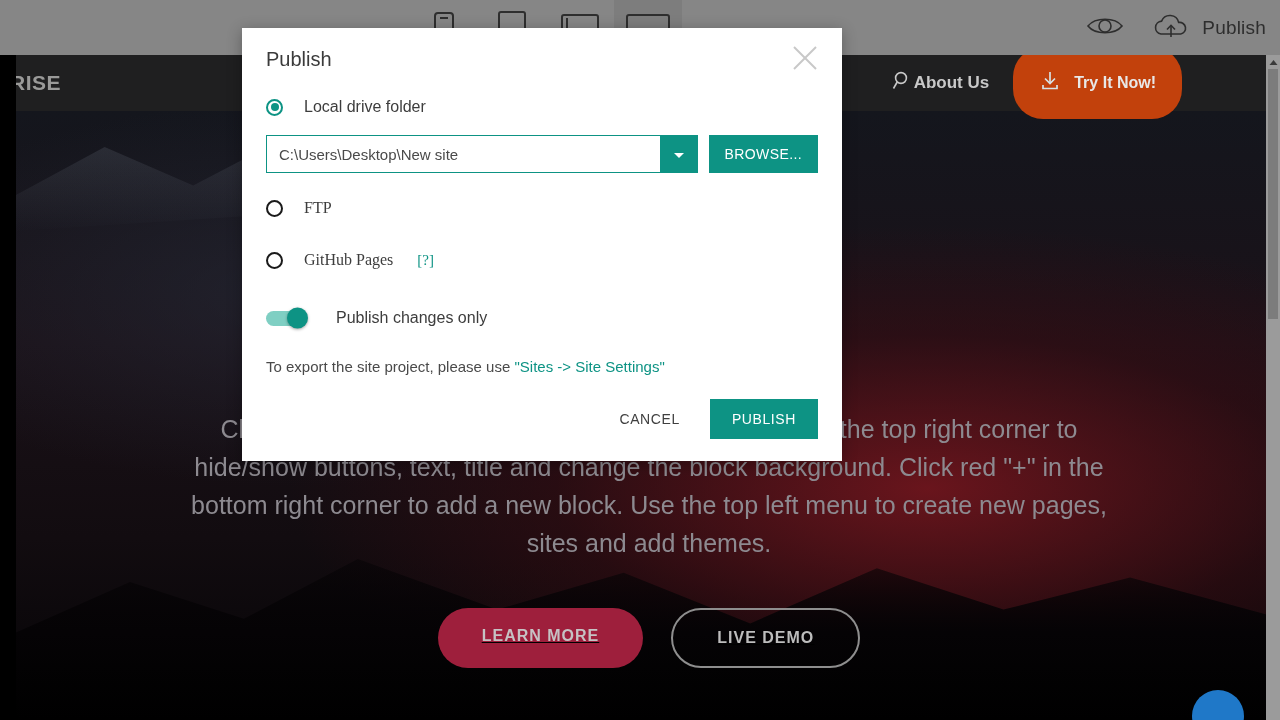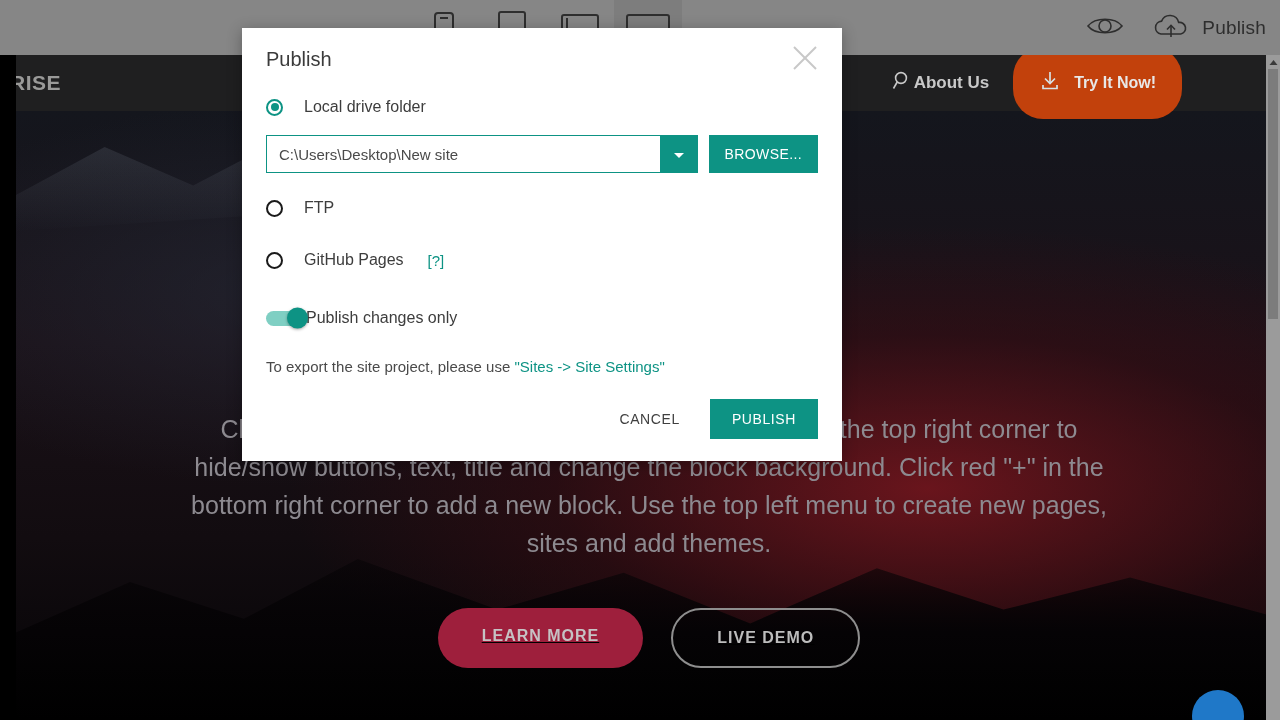--- a/index.html
+++ b/index.html
@@ -253,21 +253,21 @@
     right: -4px; top: 13px;
     width: 34px; height: 34px;
   }
 
   .opt-row {
     display: flex;
     align-items: center;
     gap: 21px;
     height: 34px;
   }
-  .opt-row.sp { margin-top: 18px; }
+  .opt-row.sp { margin-top: 18px; font-family: Liberation Serif, serif; }
   .radio {
     width: 17px; height: 17px;
     border-radius: 50%;
     border: 2px solid #1a1a1a;
     position: relative;
     flex: none;
   }
   .radio.on { border-color: #0d9384; }
   .radio.on::after {
     content: "";
@@ -323,21 +323,21 @@
     letter-spacing: .4px;
     padding: 0 16px;
     height: 38px;
     flex: none;
     cursor: pointer;
   }
 
   .toggle-row {
     display: flex;
     align-items: center;
-    gap: 0;
+    gap: 30px;
     margin-top: 29px;
     height: 24px;
   }
   .switch {
     width: 40px; height: 15px;
     border-radius: 10px;
     background: #7fcfc3;
     position: relative;
     flex: none;
   }

